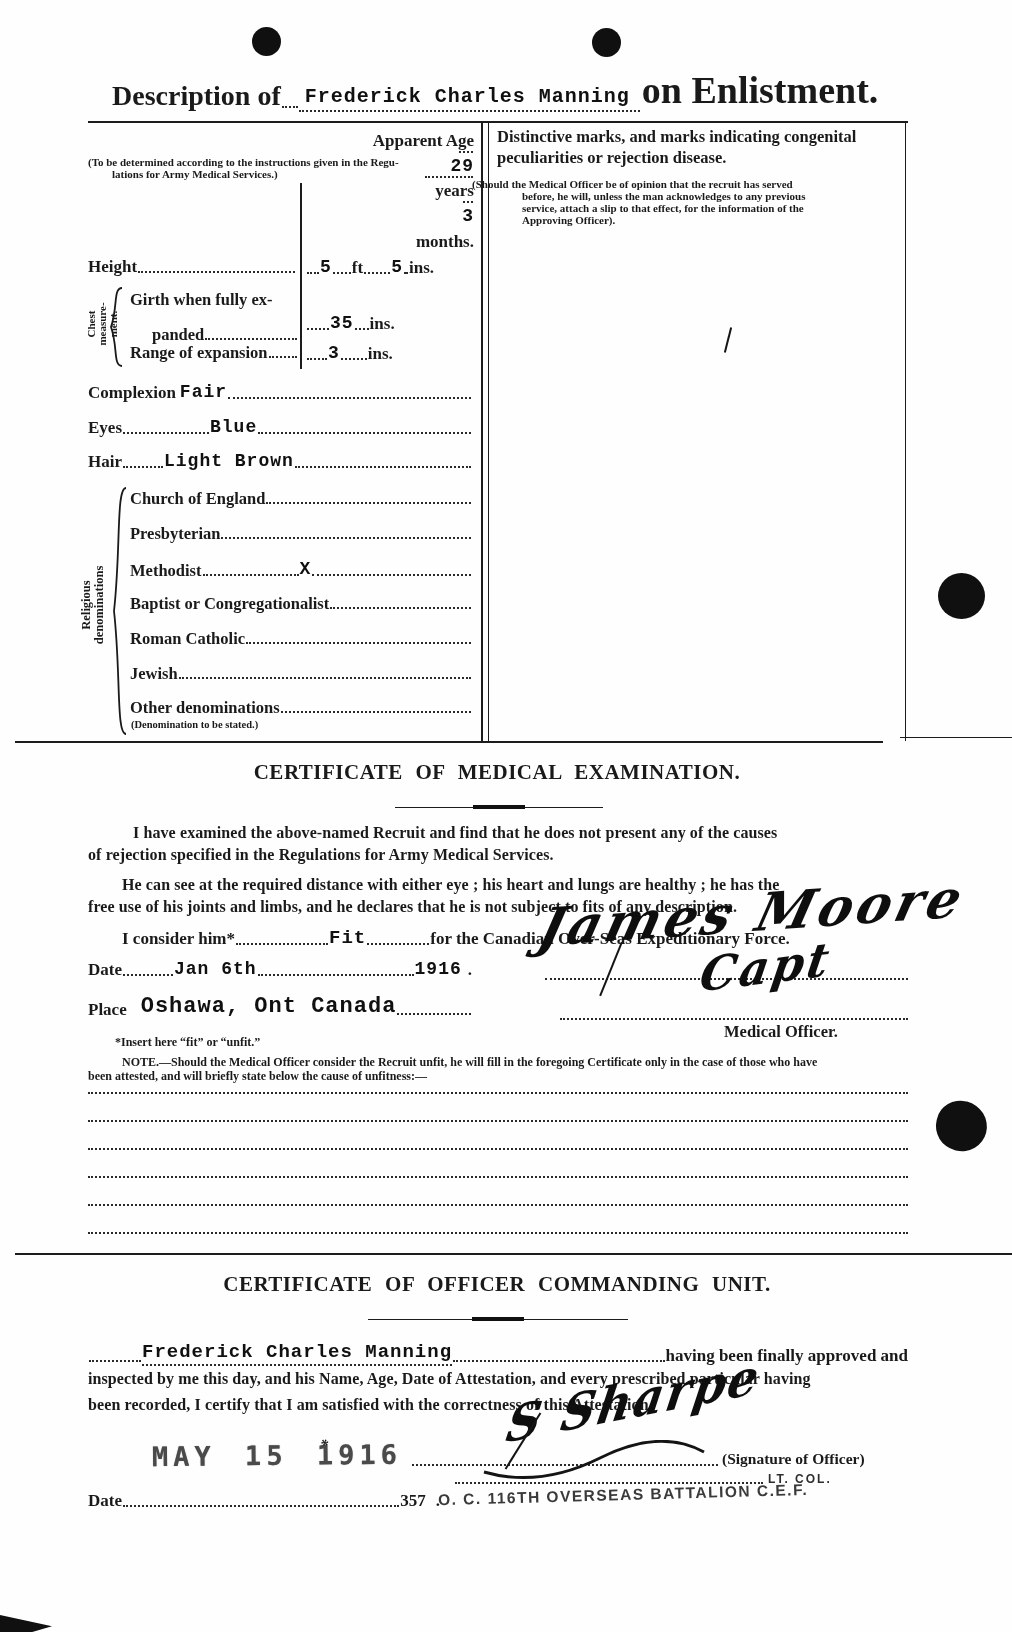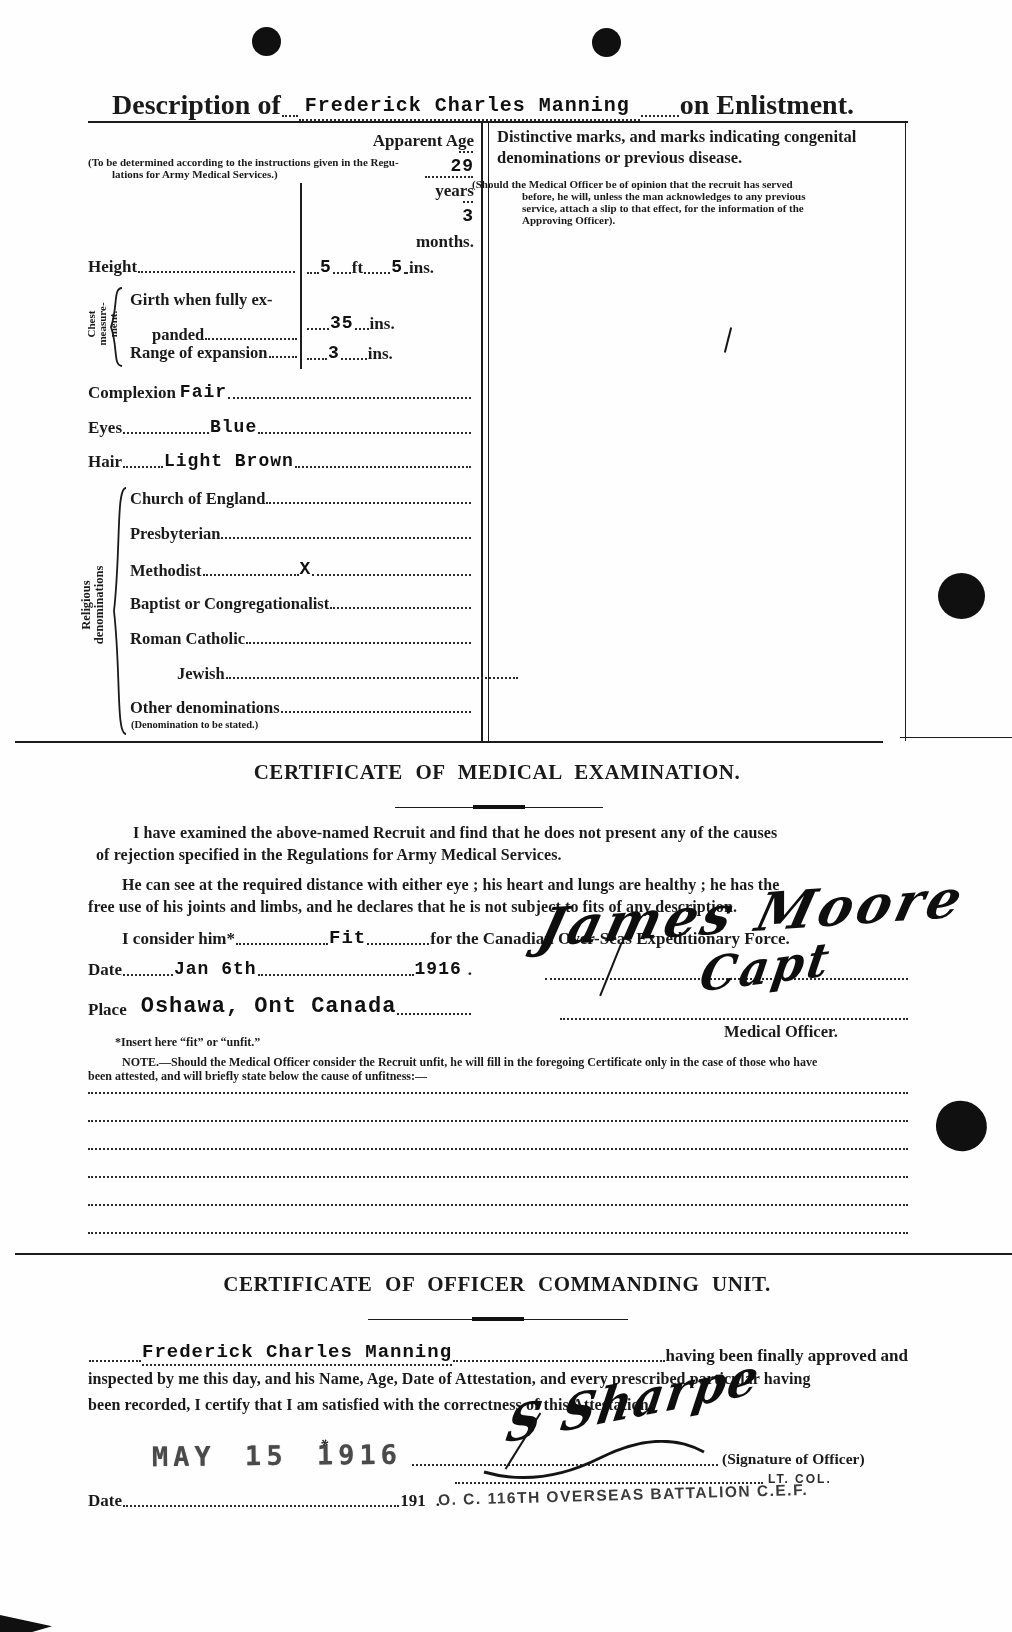--- a/index.html
+++ b/index.html
@@ -48,21 +48,21 @@
   <div class="punch" style="left:938px;top:573px;width:47px;height:46px;"></div>
   <div class="punch" style="left:936px;top:1101px;width:51px;height:50px;transform:rotate(14deg);border-radius:48% 52% 50% 50%;"></div>
   <div class="abs" style="left:0;top:1606px;width:52px;height:26px;background:#101010;clip-path:polygon(0 35%,100% 78%,62% 100%,0 100%);"></div>
   <div class="penstroke" style="left:727px;top:327px;width:2px;height:26px;transform:rotate(14deg);"></div>
 
   <div class="row" style="left:112px;top:70px;width:742px;">
     <span style="font-size:28px;font-weight:bold;">Description of</span>
     <span class="dots dw" style="width:16px;"></span>
     <span class="typed" style="font-size:20px;border-bottom:2px dotted #2a2a2a;padding:0 10px 2px 6px;">Frederick Charles Manning</span>
     <span class="dots"></span>
-    <span style="font-size:28px;font-weight:bold;margin-top:20px;">on Enlistment.</span>
+    <span style="font-size:38px;font-weight:bold;">on Enlistment.</span>
   </div>
 
   <div class="hline" style="left:88px;top:121px;width:820px;"></div>
   <div class="dblline" style="left:481px;top:121px;height:620px;"></div>
   <div class="vline" style="left:905px;top:121px;height:620px;width:1px;"></div>
   <div class="hline" style="left:15px;top:741px;width:868px;"></div>
   <div class="hline" style="left:900px;top:737px;width:112px;height:1px;"></div>
   <div class="vline" style="left:300px;top:183px;height:186px;width:1.5px;"></div>
 
   <div class="row" style="left:88px;top:132px;width:386px;flex-direction:column;">
@@ -170,48 +170,48 @@
     <span class="dots"></span>
   </div>
   <div class="row" style="left:130px;top:595px;width:342px;">
     <span class="lbl2">Baptist or Congregationalist</span>
     <span class="dots"></span>
   </div>
   <div class="row" style="left:130px;top:630px;width:342px;">
     <span class="lbl2">Roman Catholic</span>
     <span class="dots"></span>
   </div>
-  <div class="row" style="left:130px;top:665px;width:342px;margin-left:47px;">
+  <div class="row" style="left:130px;top:665px;width:342px;">
     <span class="lbl2">Jewish</span>
     <span class="dots"></span>
   </div>
   <div class="row" style="left:130px;top:699px;width:342px;">
     <span class="lbl2">Other denominations</span>
     <span class="dots"></span>
   </div>
   <div class="abs small" style="left:131px;top:719px;font-size:10.5px;">(Denomination to be stated.)</div>
 
   <div class="abs lbl2" style="left:497px;top:126px;line-height:21px;">
     <div>Distinctive marks, and marks indicating congenital</div>
-    <div>denominations or previous disease.</div>
+    <div>peculiarities or rejection disease.</div>
   </div>
   <div class="abs small" style="left:472px;top:178px;">(Should the Medical Officer be of opinion that the recruit has served</div>
   <div class="abs small" style="left:522px;top:190px;">before, he will, unless the man acknowledges to any previous</div>
   <div class="abs small" style="left:522px;top:202px;">service, attach a slip to that effect, for the information of the</div>
   <div class="abs small" style="left:522px;top:214px;">Approving Officer).</div>
 
   <div class="sectitle" style="left:88px;top:760px;width:818px;">CERTIFICATE OF MEDICAL EXAMINATION.</div>
   <div class="rule" style="left:395px;top:805px;width:208px;">
     <div class="thin"></div>
       <div class="thick"></div>
       <div class="thin"></div>
   </div>
 
   <div class="pline" style="left:133px;top:800px;margin-top:24px;">I have examined the above-named Recruit and find that he does not present any of the causes</div>
-  <div class="pline" style="left:96px;top:846px;">of rejection specified in the Regulations for Army Medical Services.</div>
+  <div class="pline" style="left:88px;top:846px;">of rejection specified in the Regulations for Army Medical Services.</div>
   <div class="pline" style="left:122px;top:876px;">He can see at the required distance with either eye ; his heart and lungs are healthy ; he has the</div>
   <div class="pline" style="left:88px;top:898px;">free use of his joints and limbs, and he declares that he is not subject to fits of any description.</div>
 
   <div class="row" style="left:122px;top:928px;width:700px;">
     <span class="lbl">I consider him*</span>
     <span class="dots dw" style="width:92px;"></span>
     <span class="typed" style="font-size:19px;">Fit</span>
     <span class="dots dw" style="width:62px;"></span>
     <span class="lbl">for the Canadian Over-Seas Expeditionary Force.</span>
   </div>
@@ -280,19 +280,19 @@
   <div class="abs" style="left:478px;top:1440px;">
     <svg width="230" height="44" viewBox="0 0 230 44">
         <path d="M6,32 Q62,48 122,18 T226,12" fill="none" stroke="#141414" stroke-width="3"></path>
       </svg>
   </div>
   <div class="penstroke" style="left:522px;top:1408px;width:2px;height:66px;transform:rotate(32deg);"></div>
 
   <div class="row" style="left:88px;top:1492px;width:352px;">
     <span class="lbl">Date</span>
     <span class="dots"></span>
-    <span class="lbl">191</span>
+    <span class="lbl">357</span>
     <span class="dw" style="width:10px;"></span>
     <span class="lbl">.</span>
   </div>
   <div class="stamp" style="left:438px;top:1486px;font-size:15.5px;letter-spacing:1.5px;transform:rotate(-1.6deg);">O. C. 116TH OVERSEAS BATTALION C.E.F.</div>
 
 </div>
 
 </body></html>

